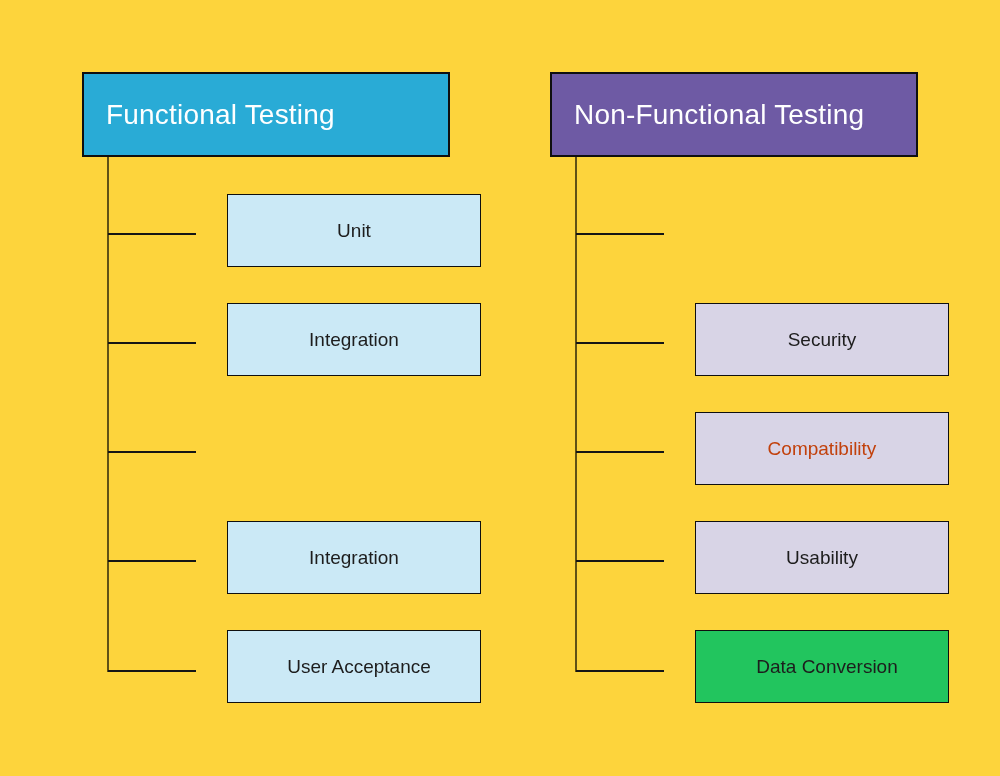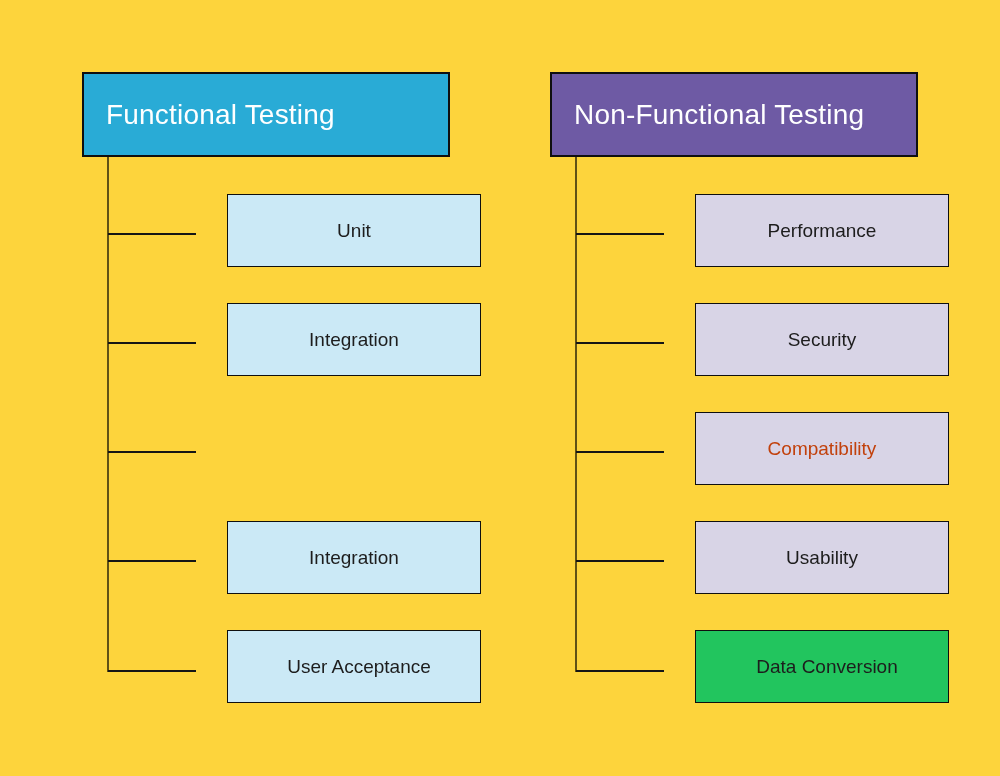--- a/index.html
+++ b/index.html
@@ -98,23 +98,20 @@
     <div class="hline b1"></div>
     <div class="hline b2"></div>
     <div class="hline b3"></div>
     <div class="hline b4"></div>
     <div class="hline b5"></div>
 
     <header class="node header-node" style="background: rgb(110, 90, 164);">
       <span class="label" style="color: rgb(255, 255, 255);">Non-Functional Testing</span>
     </header>
 
-    <div class="node child-node c1" style="background: rgb(216, 212, 230);">
-      <span class="label" style="color: rgb(29, 29, 29);">Performance</span>
-    </div>
     <div class="node child-node c2" style="background: rgb(216, 212, 230);">
       <span class="label" style="color: rgb(29, 29, 29);">Security</span>
     </div>
     <div class="node child-node c3" style="background: rgb(216, 212, 230);">
       <span class="label" style="color: #c2410c;">Compatibility</span>
     </div>
     <div class="node child-node c4" style="background: rgb(216, 212, 230);">
       <span class="label" style="color: rgb(29, 29, 29);">Usability</span>
     </div>
     <div class="node child-node c5" style="background: #22c55e;">

